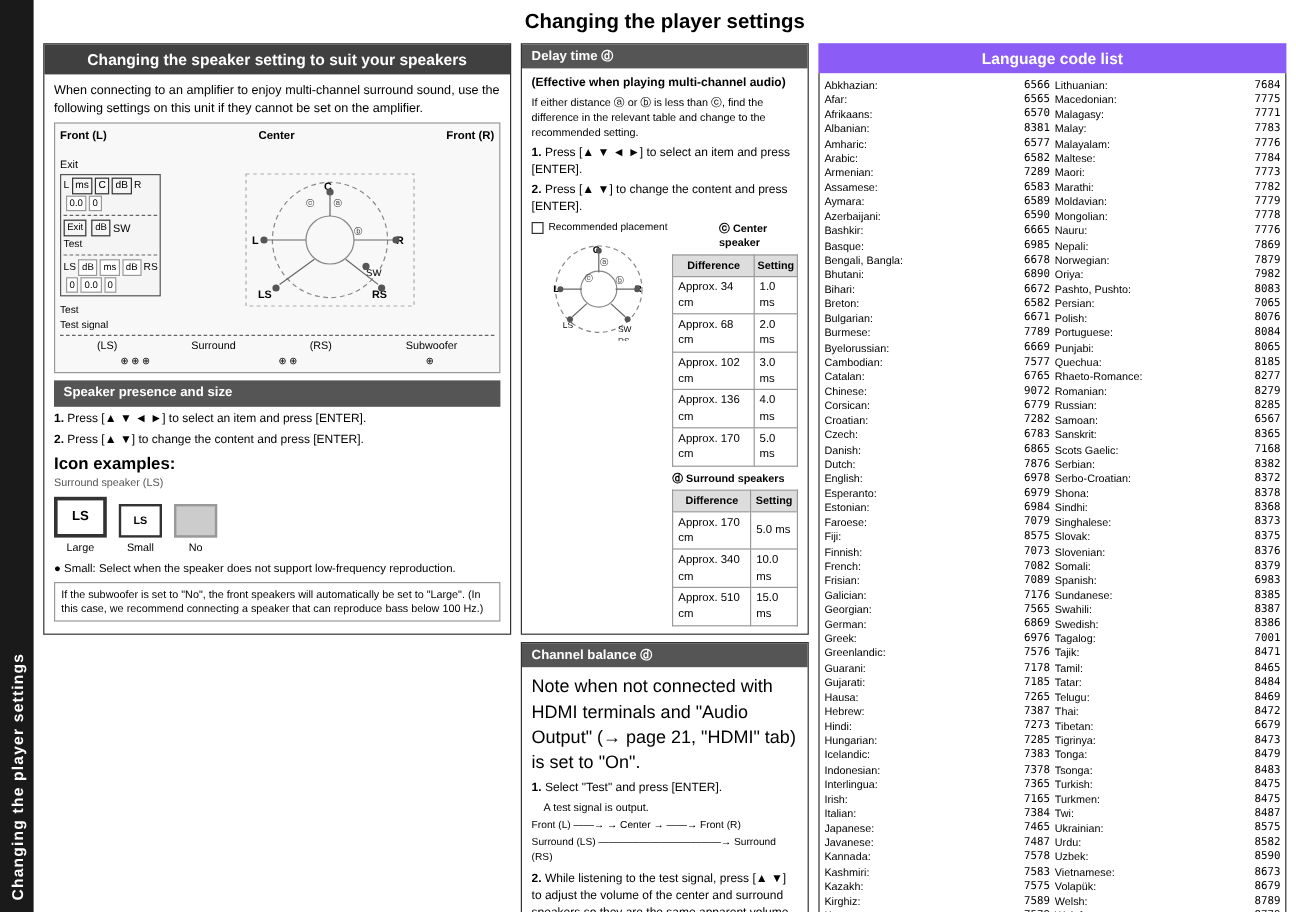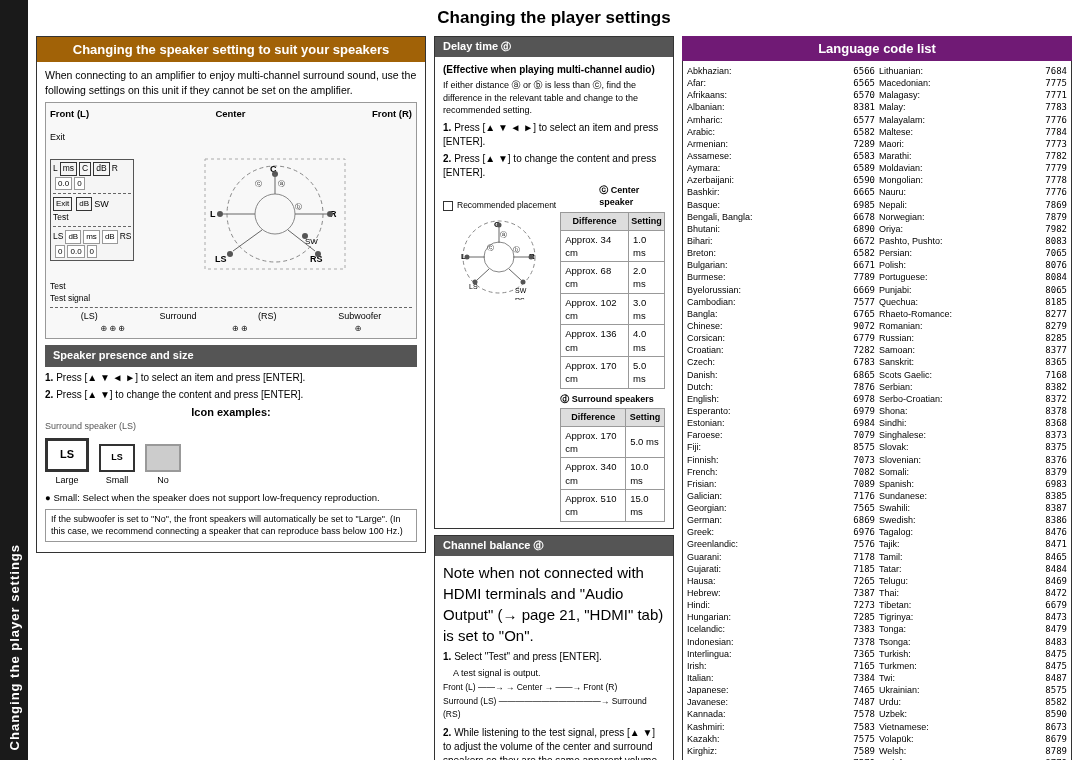--- a/index.html
+++ b/index.html
@@ -61,21 +61,21 @@
       width: 390px;
       display: flex;
       flex-direction: column;
       gap: 6px;
     }
     
     .section-box {
       border: 1px solid #333;
     }
     .section-header-blue {
-      background: #a16207;
+      background: #404040;
       color: #fff;
       font-size: 13px;
       font-weight: bold;
       padding: 5px 8px;
       text-align: center;
     }
     .section-header-gray {
       background: #555;
       color: #fff;
       font-size: 11px;
@@ -114,21 +114,21 @@
       flex-direction: column;
       gap: 6px;
     }
     
     .lang-col {
       flex: 1;
       display: flex;
       flex-direction: column;
     }
     .lang-header {
-      background: #701a75;
+      background: #8b5cf6;
       color: #fff;
       font-size: 13px;
       font-weight: bold;
       padding: 5px 8px;
       text-align: center;
     }
     .lang-content {
       border: 1px solid #333;
       border-top: none;
       padding: 4px;
@@ -210,21 +210,20 @@
       padding: 3px 5px;
       font-size: 9px;
       margin-top: 4px;
     }
     .recommended-row {
       display: flex;
       align-items: center;
       gap: 4px;
       font-size: 9px;
       margin-bottom: 3px;
-      margin-top: 16px;
     }
     .checkbox-sym {
       border: 1px solid #333;
       width: 10px;
       height: 10px;
       display: inline-block;
     }
   </style>
 </head>
 <body>
@@ -252,21 +251,21 @@
 
             <div class="speaker-diagram-area">
               <div class="speaker-labels-row">
                 <span>Front (L)</span>
                 <span>Center</span>
                 <span>Front (R)</span>
               </div>
 
               <div style="display:flex; gap:4px;">
 
-                <div style="display:flex; flex-direction:column; gap:16px; font-size:9px;">
+                <div style="display:flex; flex-direction:column; gap:2px; font-size:9px;">
                   <div style="display:flex; align-items:center; gap:2px; margin-top:8px;">
                     <span>Exit</span>
                   </div>
                   <div style="border:1px solid #555; padding:2px; background:#f5f5f5; font-size:8.5px;">
                     <div style="display:flex; gap:2px; align-items:center;">
                       <span>L</span>
                       <span style="border:1px solid #333;padding:0 2px;">ms</span>
                       <span style="border:1px solid #333;padding:0 2px;">C</span>
                       <span style="border:1px solid #333;padding:0 2px;">dB</span>
                       <span>R</span>
@@ -367,21 +366,21 @@
               </div>
               <div style="padding:4px 0;">
                 <div class="step">
                   <span class="step-num">1. </span>
                   <span>Press [▲ ▼ ◄ ►] to select an item and press [ENTER].</span>
                 </div>
                 <div class="step">
                   <span class="step-num">2. </span>
                   <span>Press [▲ ▼] to change the content and press [ENTER].</span>
                 </div>
-                <div style="font-size:11px; font-weight:bold; margin-top:3px;text-align:center;">Icon examples:</div>
+                <div style="font-size:14px; font-weight:bold; margin-top:3px;">Icon examples:</div>
                 <div style="font-size:9px; color:#555; margin-bottom:3px;">Surround speaker (LS)</div>
 
                 <div class="icon-examples">
                   <div class="icon-box">
                     <div class="speaker-icon speaker-icon-lg">
                       <span style="font-weight:bold; font-size:11px;">LS</span>
                     </div>
                     <span>Large</span>
                   </div>
                   <div class="icon-box">
@@ -654,21 +653,21 @@
               </div>
               <div class="lang-entry">
                 <span class="lang-name">Byelorussian:</span>
                 <span class="lang-code">6669</span>
               </div>
               <div class="lang-entry">
                 <span class="lang-name">Cambodian:</span>
                 <span class="lang-code">7577</span>
               </div>
               <div class="lang-entry">
-                <span class="lang-name">Bangla:</span>
+                <span class="lang-name">Catalan:</span>
                 <span class="lang-code">6765</span>
               </div>
               <div class="lang-entry">
                 <span class="lang-name">Chinese:</span>
                 <span class="lang-code">9072</span>
               </div>
               <div class="lang-entry">
                 <span class="lang-name">Corsican:</span>
                 <span class="lang-code">6779</span>
               </div>
@@ -901,21 +900,21 @@
               <div class="lang-entry">
                 <span class="lang-name">Romanian:</span>
                 <span class="lang-code">8279</span>
               </div>
               <div class="lang-entry">
                 <span class="lang-name">Russian:</span>
                 <span class="lang-code">8285</span>
               </div>
               <div class="lang-entry">
                 <span class="lang-name">Samoan:</span>
-                <span class="lang-code">8377</span>
+                <span class="lang-code">6567</span>
               </div>
               <div class="lang-entry">
                 <span class="lang-name">Sanskrit:</span>
                 <span class="lang-code">8365</span>
               </div>
               <div class="lang-entry">
                 <span class="lang-name">Scots Gaelic:</span>
                 <span class="lang-code">7168</span>
               </div>
               <div class="lang-entry">
@@ -961,21 +960,21 @@
               <div class="lang-entry">
                 <span class="lang-name">Swahili:</span>
                 <span class="lang-code">8387</span>
               </div>
               <div class="lang-entry">
                 <span class="lang-name">Swedish:</span>
                 <span class="lang-code">8386</span>
               </div>
               <div class="lang-entry">
                 <span class="lang-name">Tagalog:</span>
-                <span class="lang-code">8476</span>
+                <span class="lang-code">7001</span>
               </div>
               <div class="lang-entry">
                 <span class="lang-name">Tajik:</span>
                 <span class="lang-code">8471</span>
               </div>
               <div class="lang-entry">
                 <span class="lang-name">Tamil:</span>
                 <span class="lang-code">8465</span>
               </div>
               <div class="lang-entry">

